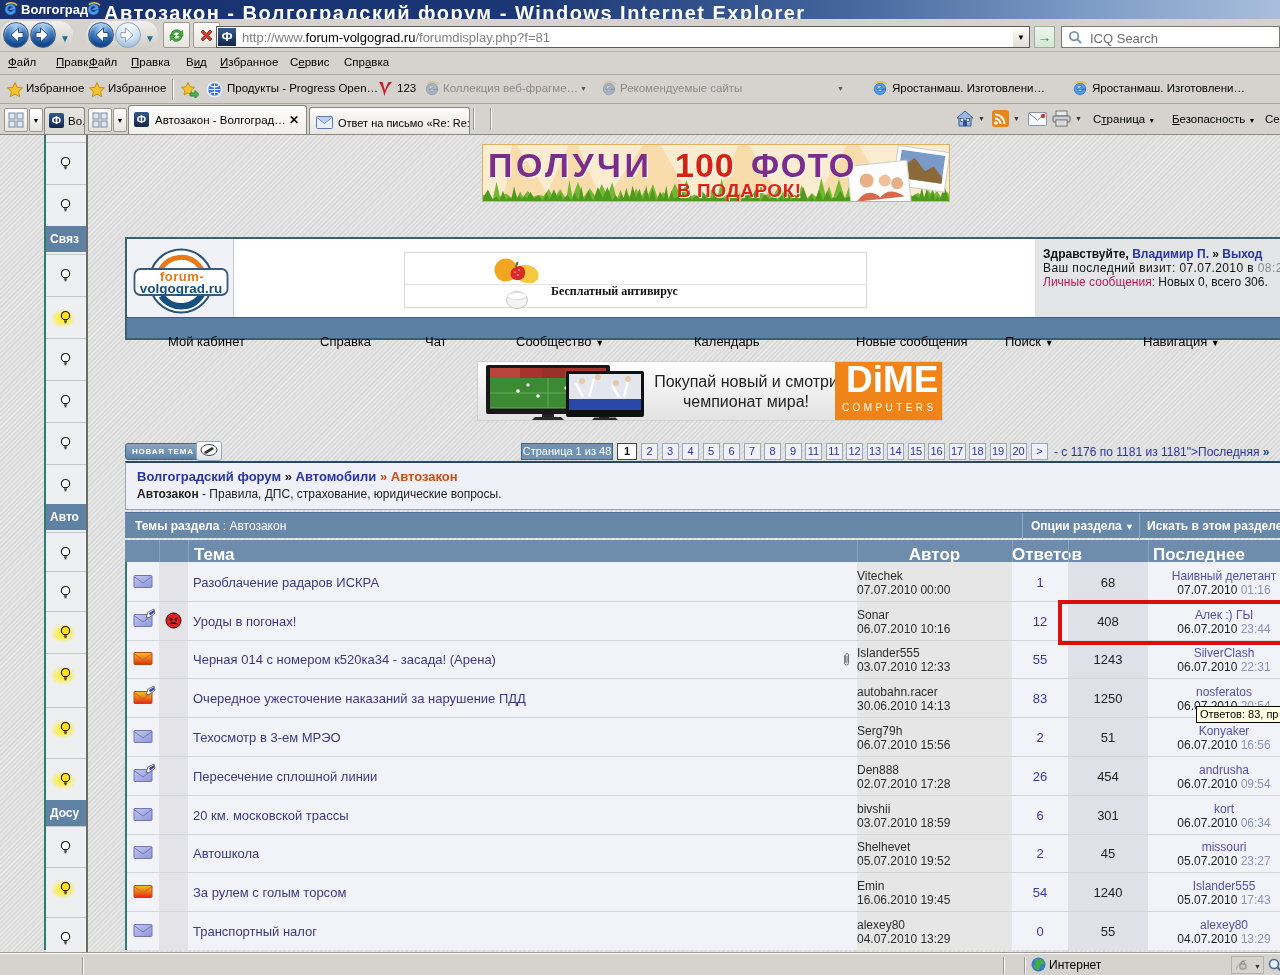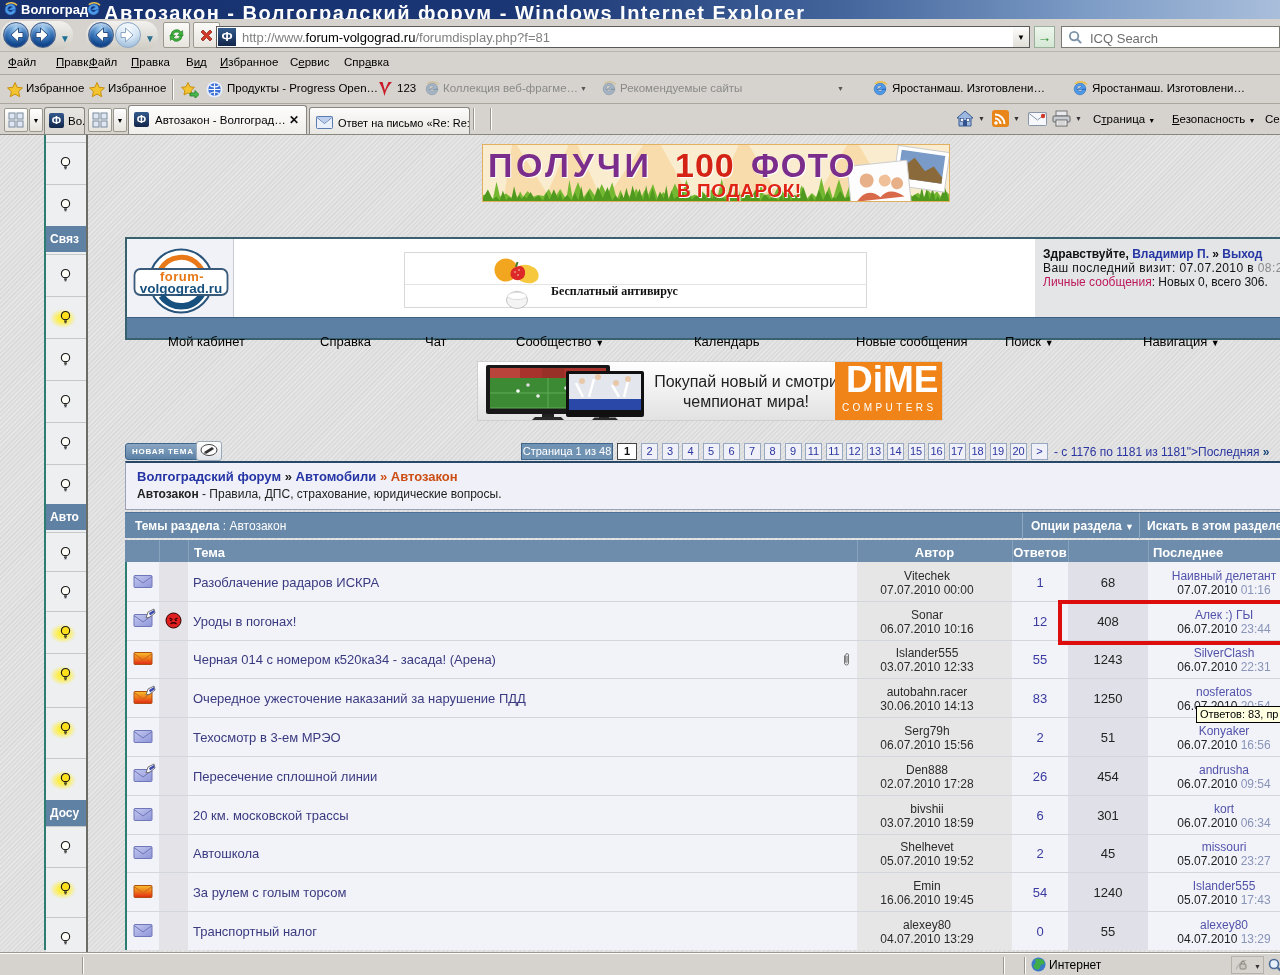--- a/index.html
+++ b/index.html
@@ -24,21 +24,21 @@
 .tab{position:absolute;border:1px solid #898680;border-bottom:none;border-radius:3px 3px 0 0;background:linear-gradient(#fcfcfb,#e8e6e1);overflow:hidden;white-space:nowrap}
 .qtab{position:absolute;width:24px;height:24px;border:1px solid #9a978d;border-radius:2px;background:linear-gradient(#fff,#e6e3dd)}
 .favicon{display:inline-block;width:15px;height:15px;background:linear-gradient(#335a8c,#12264a);color:#fff;font-size:11px;font-weight:bold;text-align:center;line-height:15px;border-radius:2px;vertical-align:-3px}
 
 .steelbar{background:#5e81a5;color:#fff;font-weight:bold}
 .bulbcell{position:absolute;left:46px;width:40px;border-top:1px solid #c6c8ca;background:#edeff1}
 .lbheader{position:absolute;left:46px;width:40px;background:#5f81a4;color:#fff;font-weight:bold;font-size:12px;line-height:26px;padding-left:4px;overflow:hidden}
 .pgbox{position:absolute;top:443px;height:17px;background:#eff0f8;border:1px solid #98a8c0;color:#2a35a0;font-size:11px;text-align:center;line-height:15px}
 .row-sep{position:absolute;left:127px;width:1153px;height:1px;background:#d4d6de}
 .topic{position:absolute;left:193px;font-size:13px;color:#3a3a80;white-space:nowrap}
-.author{position:absolute;width:140px;left:857px;text-align:center;font-size:12px;color:#2b2b2b;line-height:14px}
+.author{position:absolute;width:140px;left:857px;text-align:left;font-size:12px;color:#2b2b2b;line-height:14px}
 .replies{position:absolute;left:1012px;width:56px;text-align:center;font-size:13px;color:#3a3aa0}
 .views{position:absolute;left:1068px;width:80px;text-align:center;font-size:13px;color:#222}
 .lastpost{position:absolute;left:1148px;width:152px;text-align:center;font-size:12px;line-height:14px}
 .lp-name{color:#5252aa}
 .lp-date{color:#222;white-space:nowrap}
 .lp-time{color:#8894b8}
 .env{position:absolute;left:133px;width:20px;height:15px}
 .cell2icon{position:absolute;left:165px;width:17px;height:17px}
 .vsep{width:2px;border-left:1px solid #9a978f;border-right:1px solid #fff}
 .navtext{position:absolute;top:16px;color:#000000;font-weight:normal;font-size:13px;white-space:nowrap}
@@ -489,21 +489,21 @@
   </div>
 
   <div class="abs steelbar" style="left:125px;top:377px;width:1155px;height:26px;background:#6788a9;border-top:1px solid #4e719a;font-size:12px">
     <span class="abs" style="left:10px;top:6px">Темы раздела <span style="font-weight:normal;color:#ffffff">: Автозакон</span></span>
     <div class="abs" style="left:897px;top:0;width:1px;height:26px;background:#8ea9c4"></div>
     <span class="abs" style="left:906px;top:6px">Опции раздела <span style="font-size:9px">▼</span></span>
     <div class="abs" style="left:1014px;top:0;width:1px;height:26px;background:#8ea9c4"></div>
     <span class="abs" style="left:1022px;top:6px;white-space:nowrap">Искать в этом разделе</span>
   </div>
 
-  <div class="abs steelbar" style="left:125px;top:405px;width:1155px;height:22px;background:#6e8cab;font-size:13px">
+  <div class="abs steelbar" style="left:125px;top:405px;width:1155px;height:22px;background:#6e8cab;font-size:17px">
     <div class="abs" style="left:34px;top:0;width:1px;height:22px;background:#87a2bd"></div>
     <div class="abs" style="left:63px;top:0;width:1px;height:22px;background:#87a2bd"></div>
     <span class="abs" style="left:69px;top:5px">Тема</span>
     <div class="abs" style="left:732px;top:0;width:1px;height:22px;background:#87a2bd"></div>
     <span class="abs" style="left:732px;top:5px;width:155px;text-align:center">Автор</span>
     <div class="abs" style="left:887px;top:0;width:1px;height:22px;background:#87a2bd"></div>
     <span class="abs" style="left:887px;top:5px;width:56px;text-align:center">Ответов</span>
     <div class="abs" style="left:943px;top:0;width:1px;height:22px;background:#87a2bd"></div>
     <span class="abs" style="left:943px;top:21px;width:80px;text-align:center">Просмотров</span>
     <div class="abs" style="left:1023px;top:0;width:1px;height:22px;background:#87a2bd"></div>

